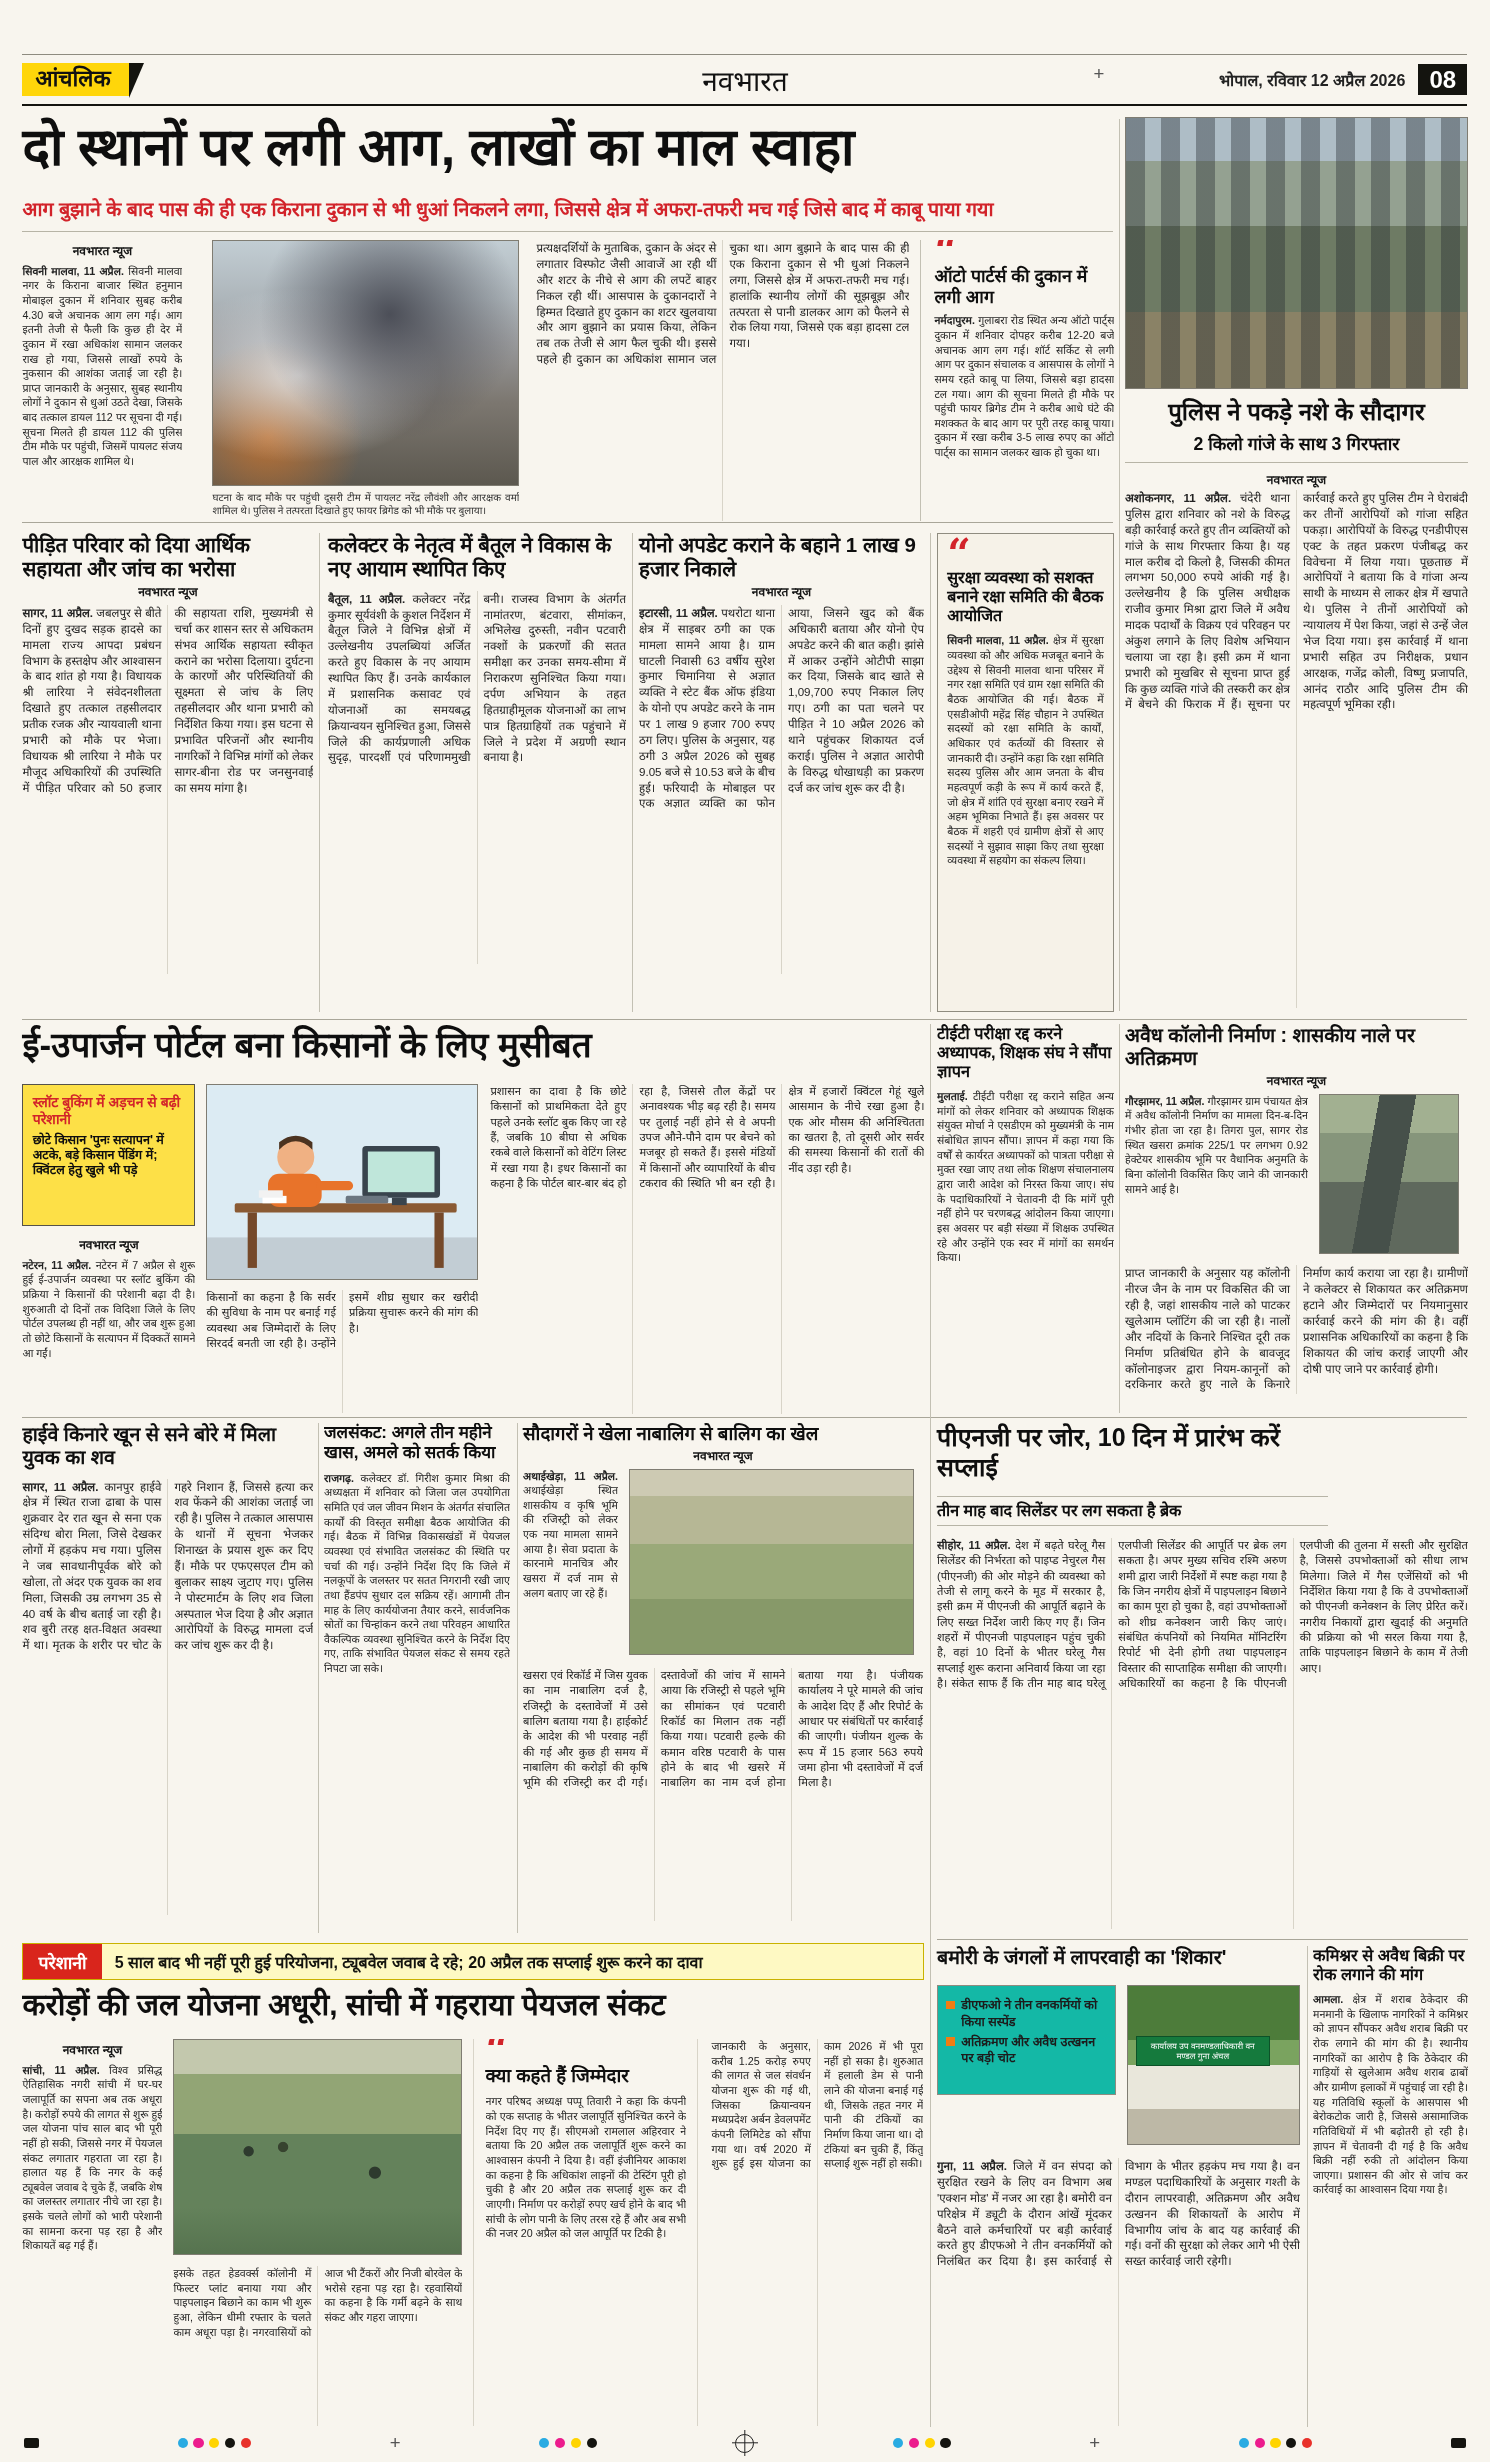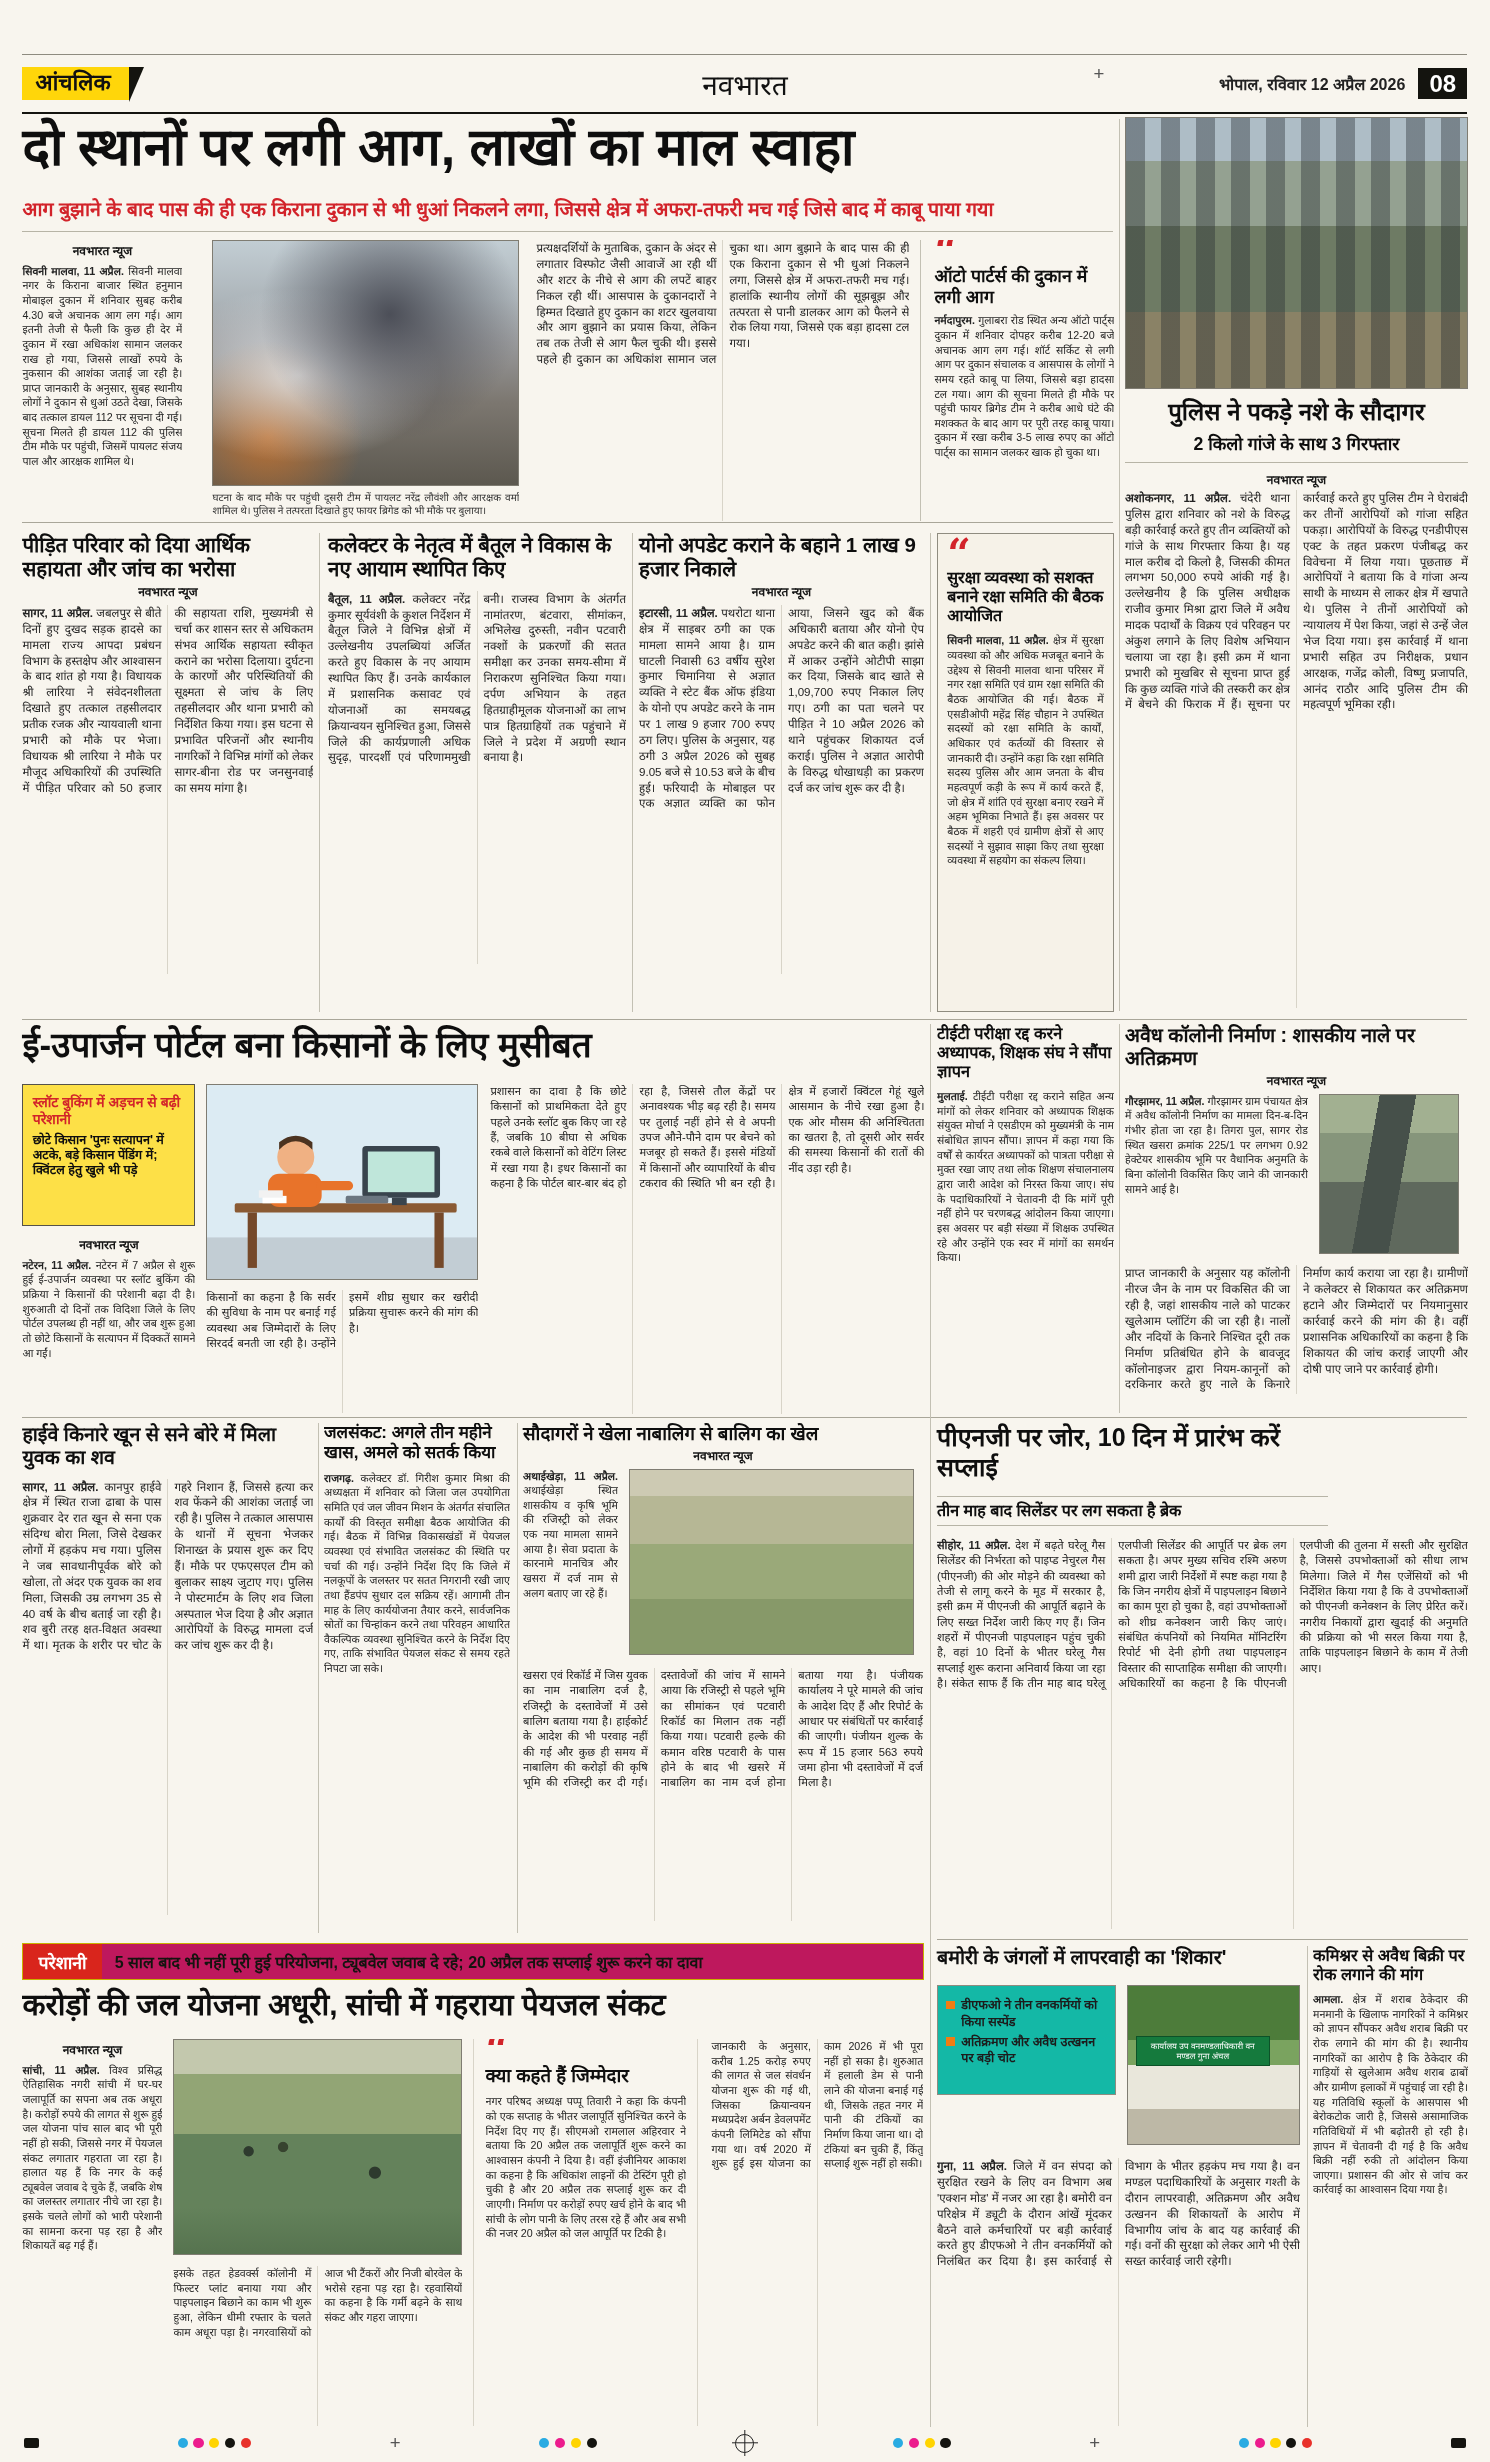--- a/index.html
+++ b/index.html
@@ -1,20 +1,20 @@
 <!DOCTYPE html>
 <html lang="hi" style="font-size:15px"><head>
 <meta charset="utf-8">
 <style>
   html,body{margin:0;padding:0;background:#d9d6cd;}
   .sheet{position:relative;width:1490px;height:2462px;margin:0 auto;background:#f8f5ee;
          font-family:"Liberation Sans","DejaVu Sans",sans-serif;color:#1c1c1c;overflow:hidden;}
   .abs{position:absolute;box-sizing:border-box;}
   
-  .masthead{left:22.4px;top:54px;width:1445px;height:60px;border-top:0.9px solid #8e8b80;
+  .masthead{left:22.4px;top:54px;width:1445px;height:52px;border-top:0.9px solid #8e8b80;
             border-bottom:2.8px solid #14140f;display:flex;align-items:center;}
   .mh-tag{position:relative;background:#ffd60a;color:#111;font-weight:bold;font-size:22.4px;
           padding:5.6px 18.6px 5.6px 13px;line-height:1;}
   .mh-tag::after{content:"";position:absolute;right:-15px;top:0;border-top:35px solid #14140f;
           border-right:15px solid transparent;}
   .mh-paper{position:absolute;left:0;right:0;text-align:center;font-size:28px;font-weight:normal;color:#111;}
   .mh-right{margin-left:auto;display:flex;align-items:center;gap:13px;z-index:2;}
   .mh-date{font-size:16px;font-weight:bold;color:#222;}
   .mh-page{background:#14140f;color:#fff;font-weight:bold;font-size:24px;padding:3.7px 11.2px;line-height:1;}
   .plusmark::before{content:"+";font-size:18.6px;color:#555;}
@@ -53,21 +53,21 @@
      radial-gradient(circle at 70% 62%, #2e3a2e 0 5.6px, rgba(0,0,0,0) 6.5px),
      linear-gradient(180deg,#c3c8ad 0 16%,#92a575 16% 44%,#64825b 44% 78%,#56734f 100%);}
   .forest-photo{background:
      linear-gradient(180deg,#4d7c3a 0 34%,#7aa35f 34% 50%,#e9e7db 50% 78%,#bdb8a6 78% 100%);}
   .forest-sign{position:absolute;left:7.5px;top:50px;width:72%;background:#157a3d;color:#fff;
      font-size:8.4px;line-height:1.25;padding:3.7px 4.7px;border:0.9px solid #0c5228;text-align:center;}
   .caption{font-size:10.2px;line-height:1.3;color:#333;text-align:justify;overflow:hidden;}
   
   .grayboxd{border:0.9px solid #8f8c80;padding:9.3px 9.3px;background:#f6f2e8;}
   .redbox{border:0.9px solid #55524a;padding:9.3px;background:#fde047;}
-  .banner{background:#be185d;display:flex;align-items:center;overflow:hidden;border:0.9px solid #c9b200;}
+  .banner{background:#fef9c3;display:flex;align-items:center;overflow:hidden;border:0.9px solid #c9b200;}
   .banner-label{background:#d9251c;color:#fff;font-weight:bold;font-size:17.7px;height:100%;
      display:flex;align-items:center;padding:0 15px;flex:0 0 auto;}
   .banner-text{font-weight:bold;font-size:16px;color:#14140f;padding:0 13px;white-space:nowrap;}
   .bullets{border:0.9px solid #8f8c80;padding:7.5px 8.4px;background:#14b8a6;}
   .bullet-row{display:flex;gap:6.5px;font-weight:bold;font-size:12.6px;line-height:1.3;margin:3.7px 0;}
   .bullet-sq{flex:0 0 auto;width:8.4px;height:8.4px;background:#f07d12;margin-top:3.7px;}
   
   .marks{left:0;top:2429px;width:1490px;height:28px;display:flex;align-items:center;
          justify-content:space-between;padding:0 24px;}
   .dotgroup{display:flex;gap:5.6px;align-items:center;}

